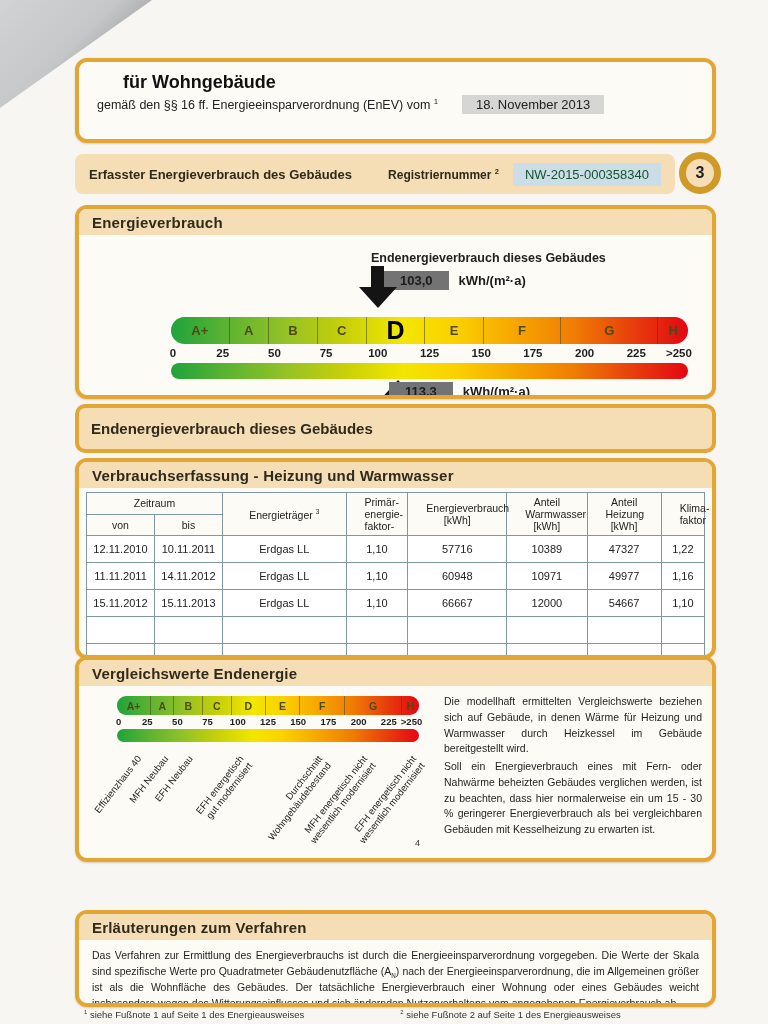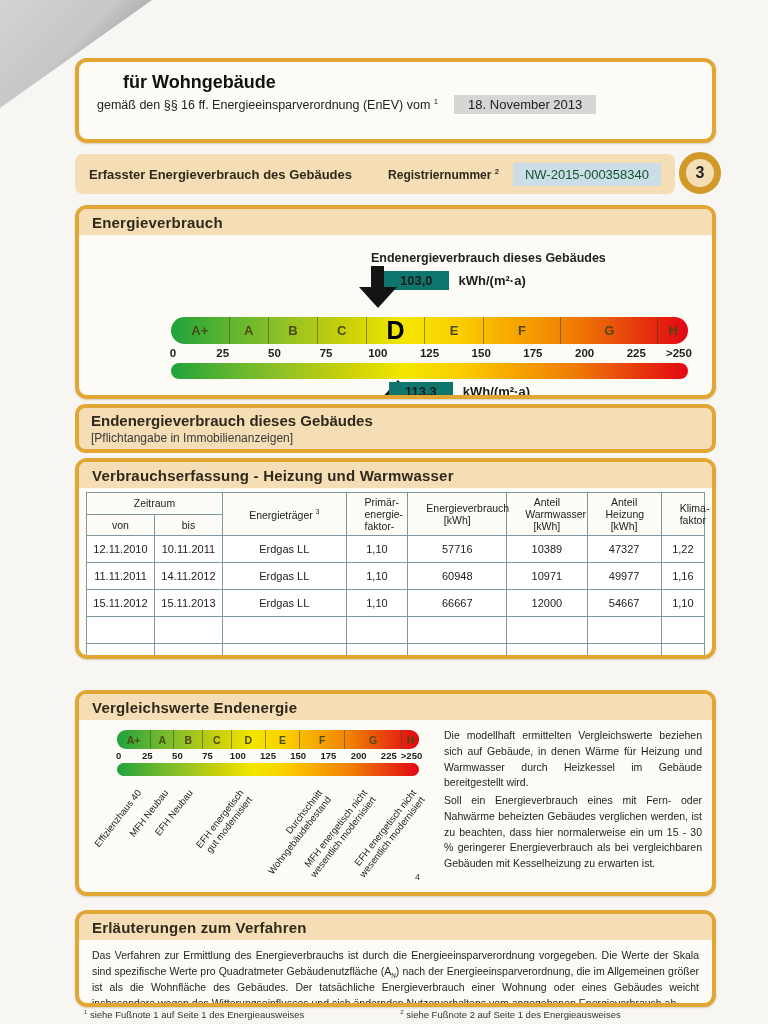--- a/index.html
+++ b/index.html
@@ -26,21 +26,21 @@
   .sec-head {
     background:#f5ddb6; padding:5px 13px 4px;
     font-weight:bold; font-size:15px; color:#2f2a1c; letter-spacing:.2px;
   }
   sup { font-size:.62em; }
 
   
   .hd-title-row { display:flex; align-items:baseline; padding:10px 16px 0 16px; }
   .hd-title { font-size:41px; font-weight:900; letter-spacing:1px; color:#111; line-height:1; }
   .hd-sub { font-size:18px; font-weight:bold; margin-left:28px; color:#111; }
-  .hd-law-row { display:flex; align-items:center; padding:2px 16px 8px 18px; font-size:12.5px; color:#222; }
+  .hd-law-row { display:flex; align-items:center; padding:2px 16px 8px 18px; font-size:12.5px; color:#222;gap:8px; }
   .date-box { background:#d6d6d4; color:#222; padding:2px 14px; margin-left:16px; font-size:13px; }
 
   
   .reg-bar {
     position:absolute; left:75px; top:154px; width:600px; height:40px;
     background:#f5ddb6; border-radius:8px;
     display:flex; align-items:center; padding:0 14px;
   }
   .reg-label { font-weight:bold; font-size:13px; color:#2f2a1c; }
   .reg-number-label { font-weight:bold; font-size:12px; color:#2f2a1c; margin-left:auto; }
@@ -79,21 +79,21 @@
 
   .marker { position:absolute; width:38px; }
   .marker .stem { width:13px; height:21px; background:#141414; margin:0 auto; }
   .marker .tri-down { width:0; height:0; margin:0 auto;
     border-left:19px solid transparent; border-right:19px solid transparent; border-top:21px solid #141414; }
   .marker .tri-up { width:0; height:0; margin:0 auto;
     border-left:19px solid transparent; border-right:19px solid transparent; border-bottom:21px solid #141414; }
 
   .ev-endlabel { position:absolute; left:292px; top:16px; font-size:12.5px; font-weight:bold; color:#222; }
   .ev-endvalue { position:absolute; left:305px; top:36px; font-size:13px; font-weight:bold; display:flex; align-items:center; }
-  .val-box { background:#0f766e; padding:2px 16px; margin-right:10px; }
+  .val-box { background:#737373; padding:2px 16px; margin-right:10px; }
   .ev-primvalue { position:absolute; left:310px; top:147px; font-size:13px; font-weight:bold; display:flex; align-items:center; }
 
   
   .endbox { position:absolute; left:75px; top:404px; width:641px; height:49px;
     border:4px solid #e2a634; border-radius:10px; background:#f5ddb6;
     display:flex; align-items:center; padding:0 0 0 12px; }
   .endbox-title { font-weight:bold; font-size:15px; color:#2f2a1c; }
   .endbox-sub { font-size:12px; color:#3a3a3a; margin-top:2px; }
   .endbox-val { margin-left:auto; align-self:stretch; width:152px; background:#cfe1ea;
     display:flex; align-items:center; justify-content:center; font-size:13px; color:#223; }
@@ -207,21 +207,20 @@
         <span class="val-box">113,3</span>
         <span>kWh/(m²·a)</span>
       </span>
 
     </div>
   </div>
 
   <div class="endbox">
     <div>
       <div class="endbox-title">Endenergieverbrauch dieses Gebäudes</div>
-      <div class="endbox-sub">[Pflichtangabe in Immobilienanzeigen]</div>
     </div>
   </div>
 
   <div class="section" style="top:458px; height:201px;">
     <div class="sec-head">Verbrauchserfassung - Heizung und Warmwasser</div>
     <table>
       <colgroup>
         <col style="width:11%">
           <col style="width:11%">
           <col style="width:20%">
@@ -301,21 +300,21 @@
             <td></td>
             <td></td>
             <td></td>
             <td></td>
             <td></td>
         </tr>
       </tbody>
     </table>
   </div>
 
-  <div class="section" style="top:690px; height:206px;">
+  <div class="section" style="top:656px; height:206px;">
     <div class="sec-head">Vergleichswerte Endenergie</div>
     <div class="cmp-body">
 
       <div class="cmp-scale">
         <div class="band small">
           <span class="cell" style="flex:1.2;">A+</span>
           <span class="cell" style="flex:0.8;">A</span>
           <span class="cell" style="flex:1;">B</span>
           <span class="cell" style="flex:1;">C</span>
           <span class="cell" style="flex:1.2;">D</span>

